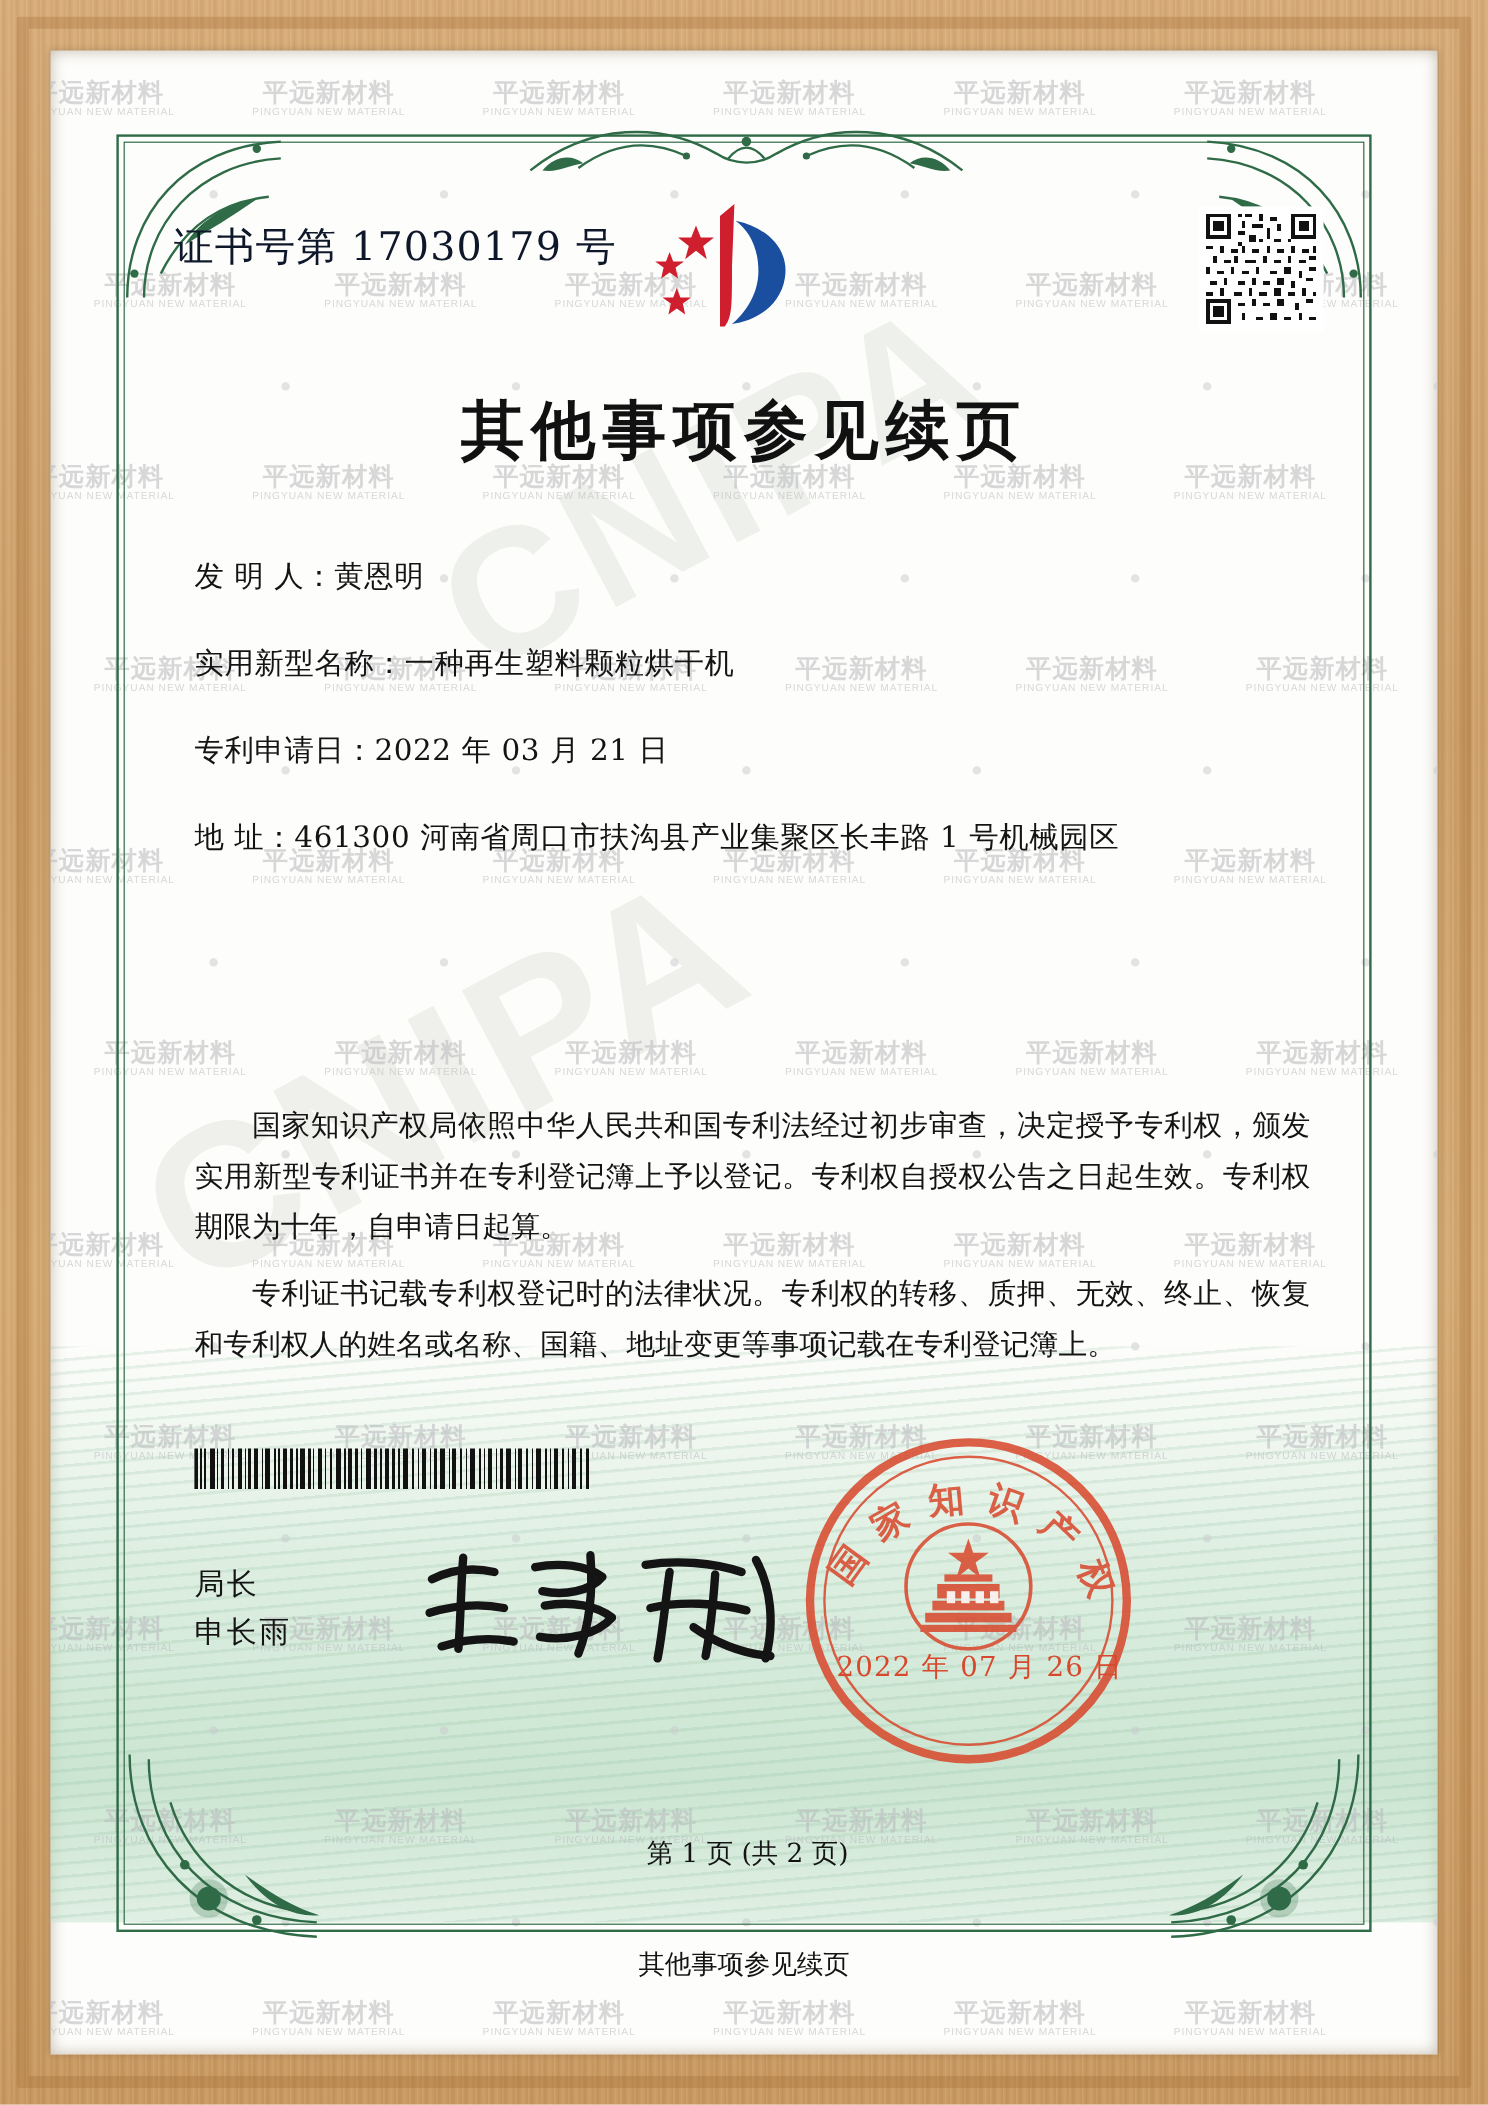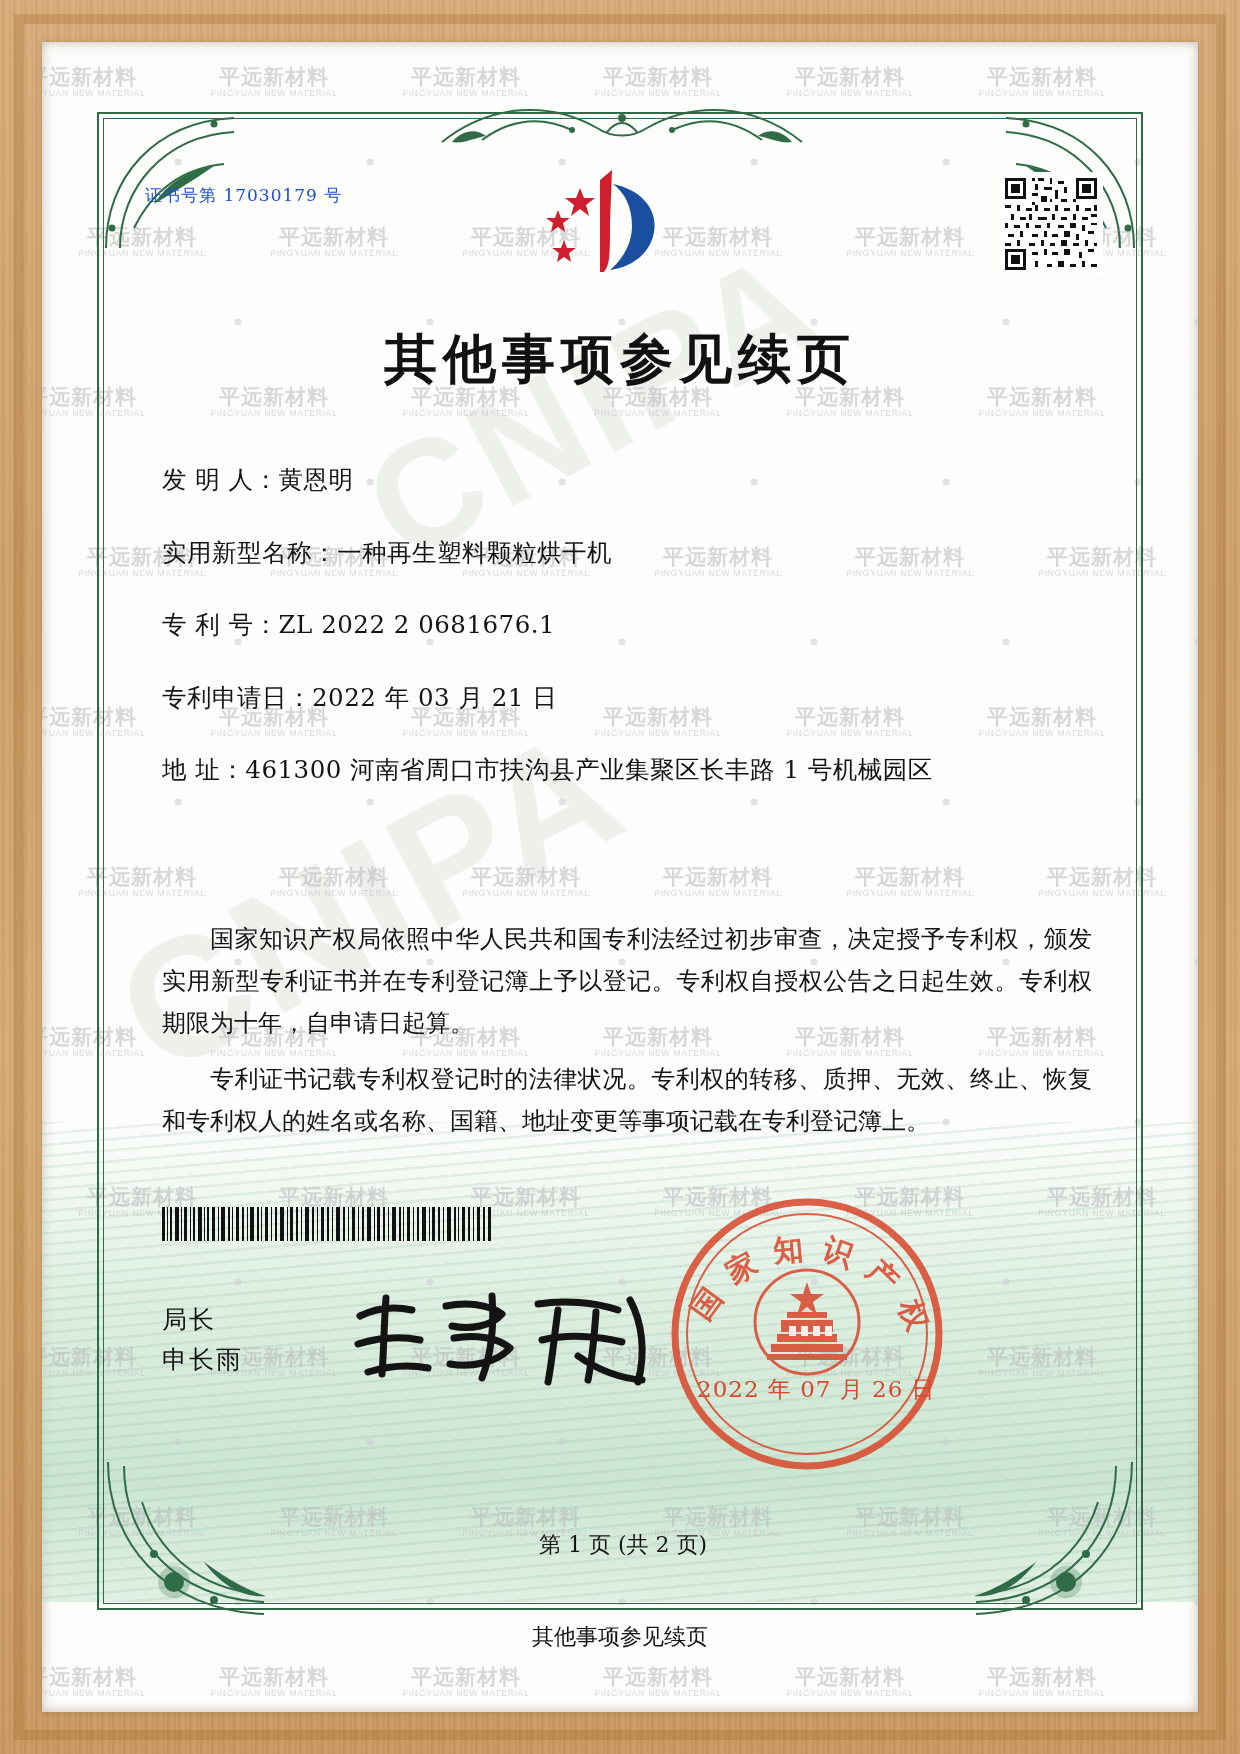--- a/index.html
+++ b/index.html
@@ -132,22 +132,22 @@
   .content {
     position: absolute;
     left: 0; top: 0;
     width: 1156px; height: 1670px;
     z-index: 6;
   }
 
   .cert-no {
     position: absolute;
     left: 103px; top: 142px;
-    font-size: 17px;
-    color: #1d4ed8;
+    font-size: 33px;
+    color: #0f172a;
     letter-spacing: 1px;
     font-family: "DejaVu Serif", "Liberation Serif", serif;
   }
 
   .emblem {
     position: absolute;
     left: 450px; top: 122px;
     width: 200px; height: 120px;
   }
 
@@ -797,23 +797,20 @@
       <div class="title">其他事项参见续页</div>
 
       <div class="fields">
         <div class="field">
           <span class="lbl">发 明 人：</span><span class="val">黄恩明</span>
         </div>
         <div class="field">
           <span class="lbl">实用新型名称：</span><span class="val">一种再生塑料颗粒烘干机</span>
         </div>
         <div class="field">
-          <span class="lbl">专 利 号：</span><span class="val">ZL 2022 2 0681676.1</span>
-        </div>
-        <div class="field">
           <span class="lbl">专利申请日：</span><span class="val">2022 年 03 月 21 日</span>
         </div>
         <div class="field">
           <span class="lbl">地 址：</span><span class="val">461300 河南省周口市扶沟县产业集聚区长丰路 1 号机械园区</span>
         </div>
       </div>
 
       <div class="paras">
         <p>国家知识产权局依照中华人民共和国专利法经过初步审查，决定授予专利权，颁发实用新型专利证书并在专利登记簿上予以登记。专利权自授权公告之日起生效。专利权期限为十年，自申请日起算。</p>
         <p>专利证书记载专利权登记时的法律状况。专利权的转移、质押、无效、终止、恢复和专利权人的姓名或名称、国籍、地址变更等事项记载在专利登记簿上。</p>

